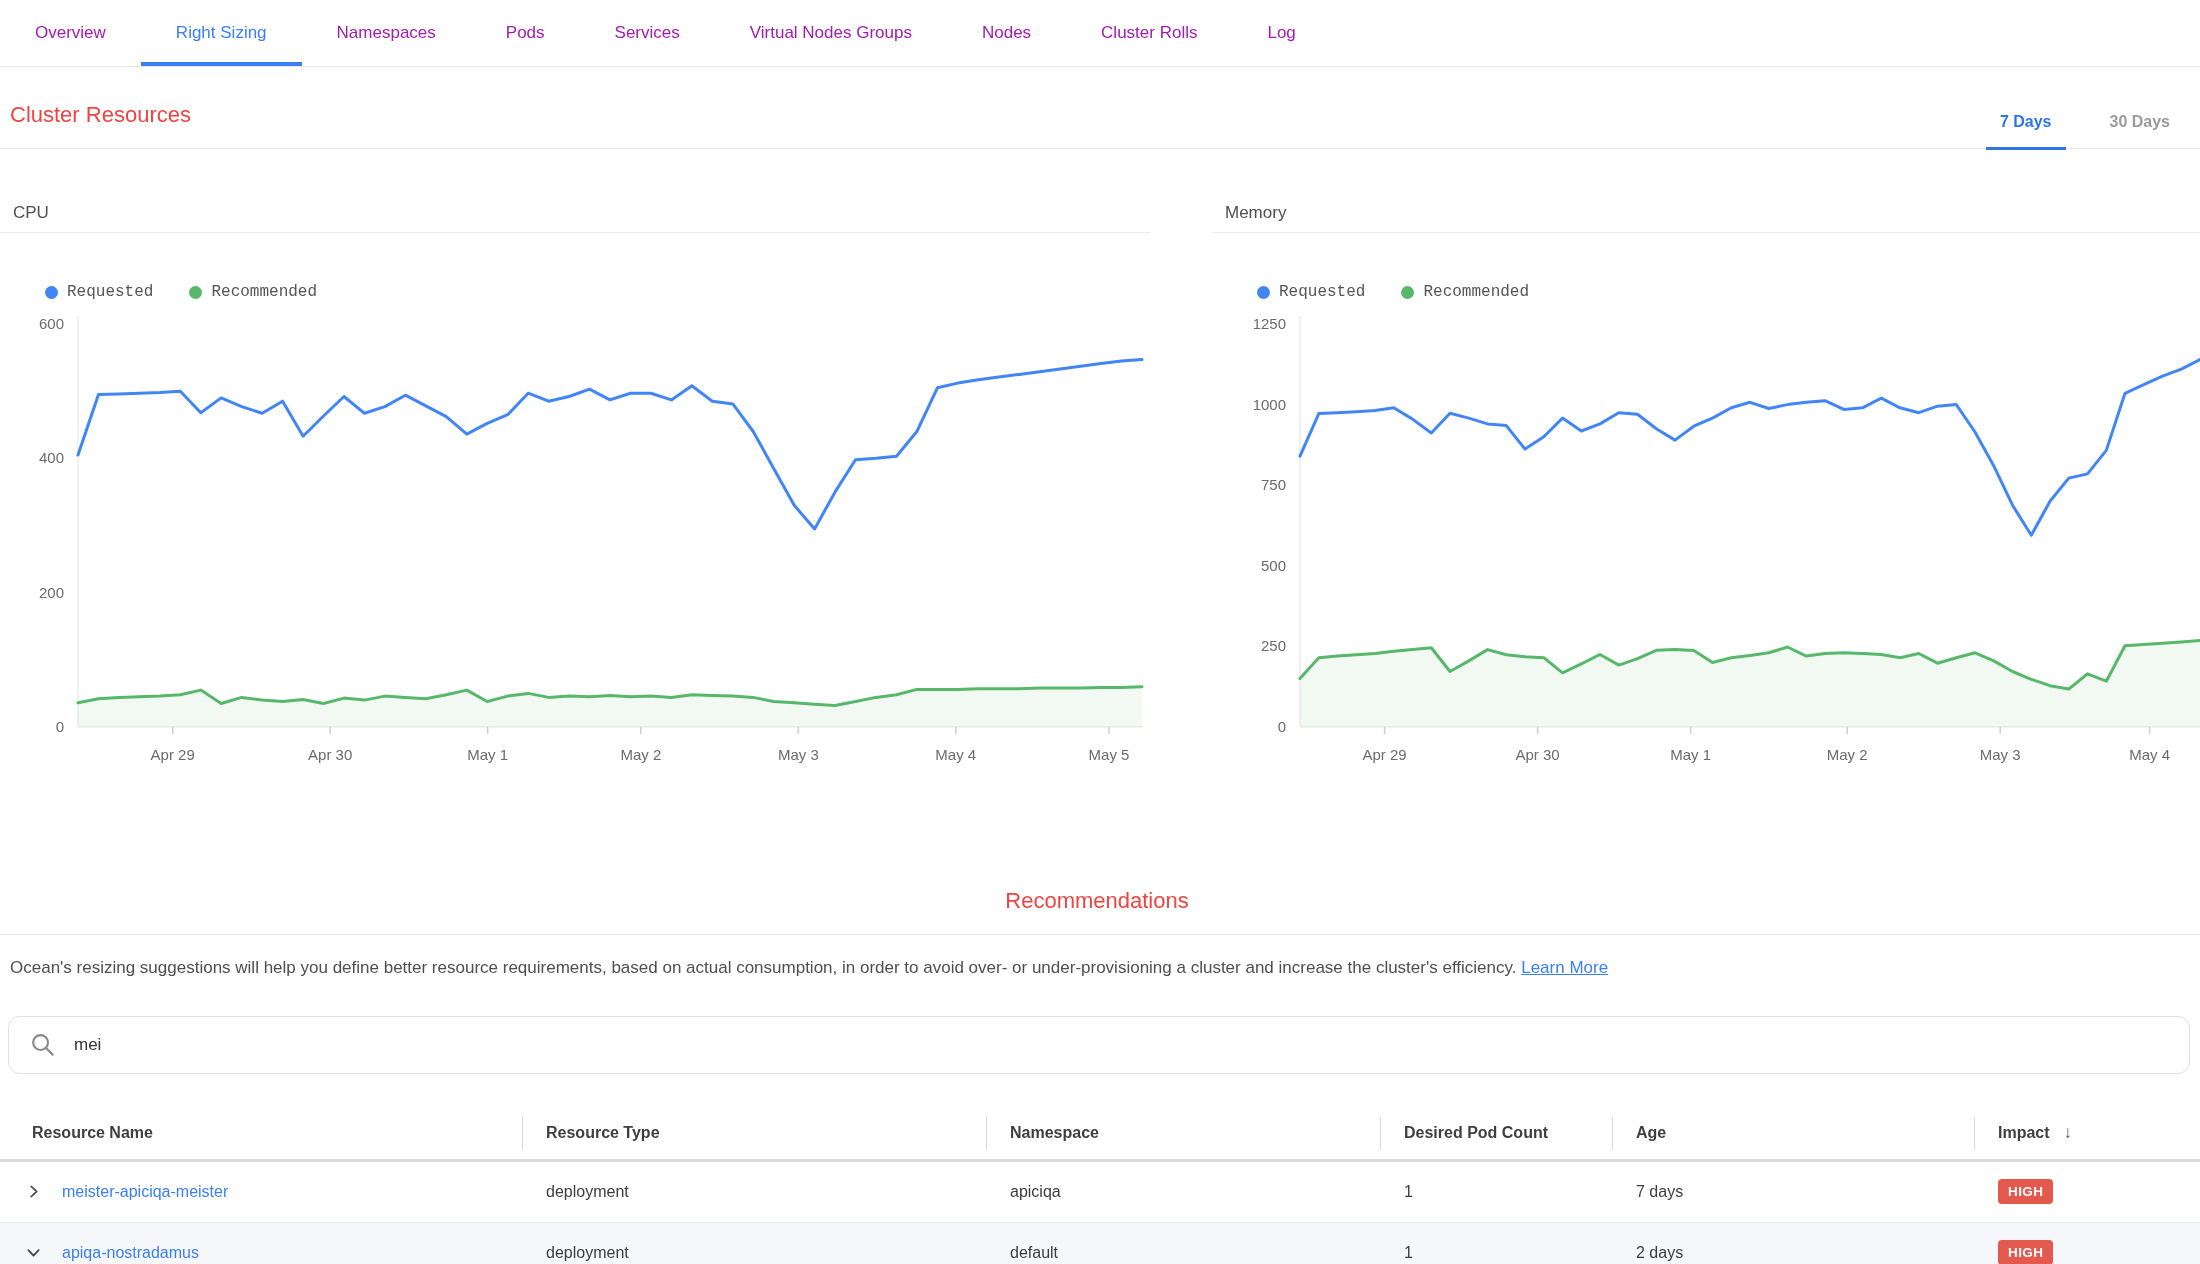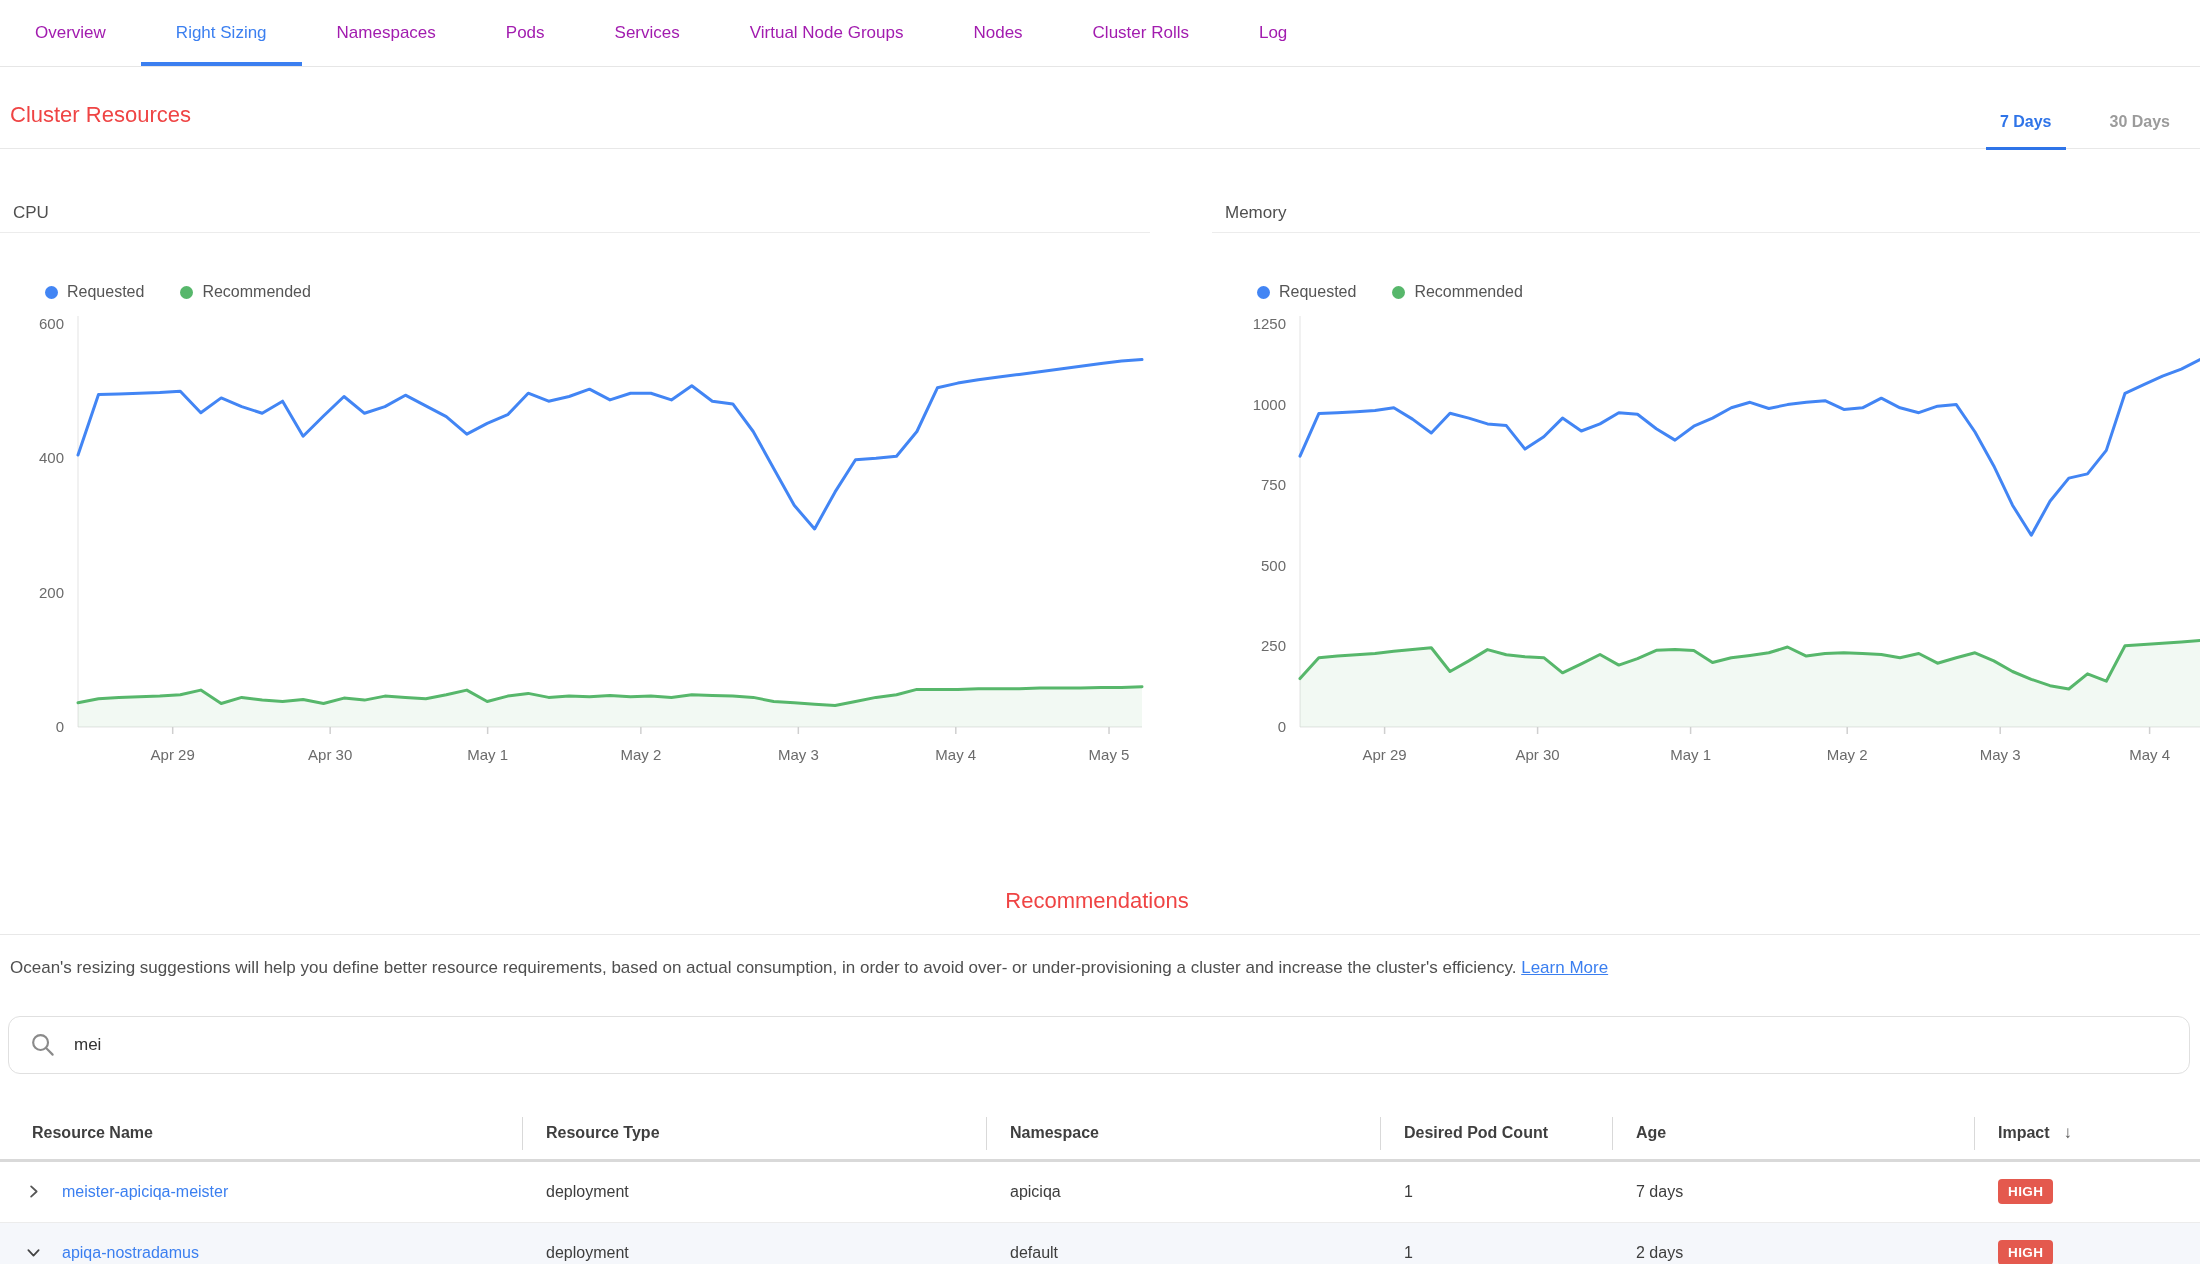--- a/index.html
+++ b/index.html
@@ -19,21 +19,21 @@
   .periods { display:flex; align-items:flex-end; }
   .period { font-size:16px; font-weight:bold; color:#9b9b9b; padding:0 14px 16px 14px;
     border-bottom:3px solid transparent; margin-bottom:-2px; margin-left:30px; cursor:pointer; }
   .period.active { color:#2f74e8; border-bottom-color:#2f74e8; }
 
   
   .charts { display:flex; margin-top:54px; }
   .panel-cpu { width:1150px; margin-right:62px; flex:none; }
   .panel-mem { flex:1; overflow:hidden; }
   .panel-title { font-size:17px; color:#4f4f4f; padding:0 0 9px 13px; border-bottom:1px solid #ececec; }
-  .legend { display:flex; align-items:center; margin:50px 0 0 45px; font-size:16px; color:#555; }
+  .legend { display:flex; align-items:center; margin:50px 0 0 45px; font-size:16px; color:#555;font-family:Liberation Mono, monospace; }
   .legend-item { display:flex; align-items:center; margin-right:36px; }
   .dot { width:13px; height:13px; border-radius:50%; margin-right:9px; }
   svg.chart { display:block; margin-top:8px; }
 
   
   .reco-head { margin-top:74px;justify-content:center; }
   .reco-text { margin:22px 16px 0 10px; font-size:17px; color:#4f4f4f; line-height:1.35; }
   .learn { color:#3b7ff0; text-decoration:underline; cursor:pointer; }
 
   
@@ -65,21 +65,21 @@
 </style>
 </head>
 <body>
 
 <nav class="nav">
   <div class="tab">Overview</div>
   <div class="tab active">Right Sizing</div>
   <div class="tab">Namespaces</div>
   <div class="tab">Pods</div>
   <div class="tab">Services</div>
-  <div class="tab">Virtual Node Groups</div>
+  <div class="tab">Virtual Nodes Groups</div>
   <div class="tab">Nodes</div>
   <div class="tab">Cluster Rolls</div>
   <div class="tab">Log</div>
 </nav>
 
 <div class="section-head">
   <div class="section-title">Cluster Resources</div>
   <div class="periods">
     <div class="period active">7 Days</div>
     <div class="period">30 Days</div>

